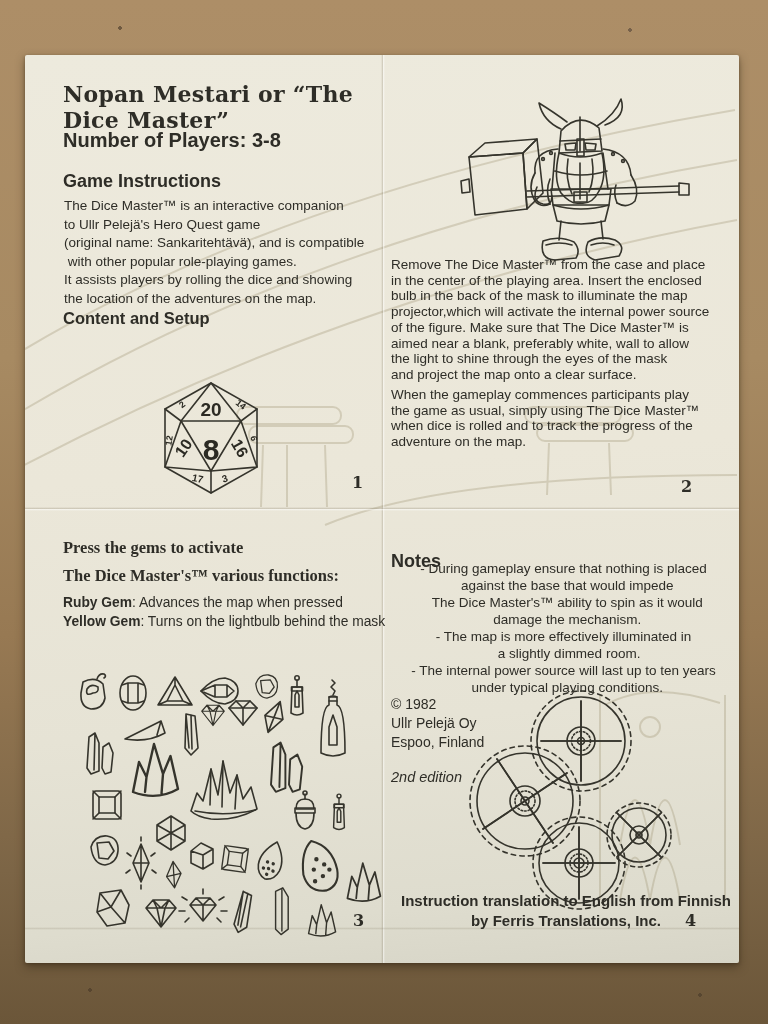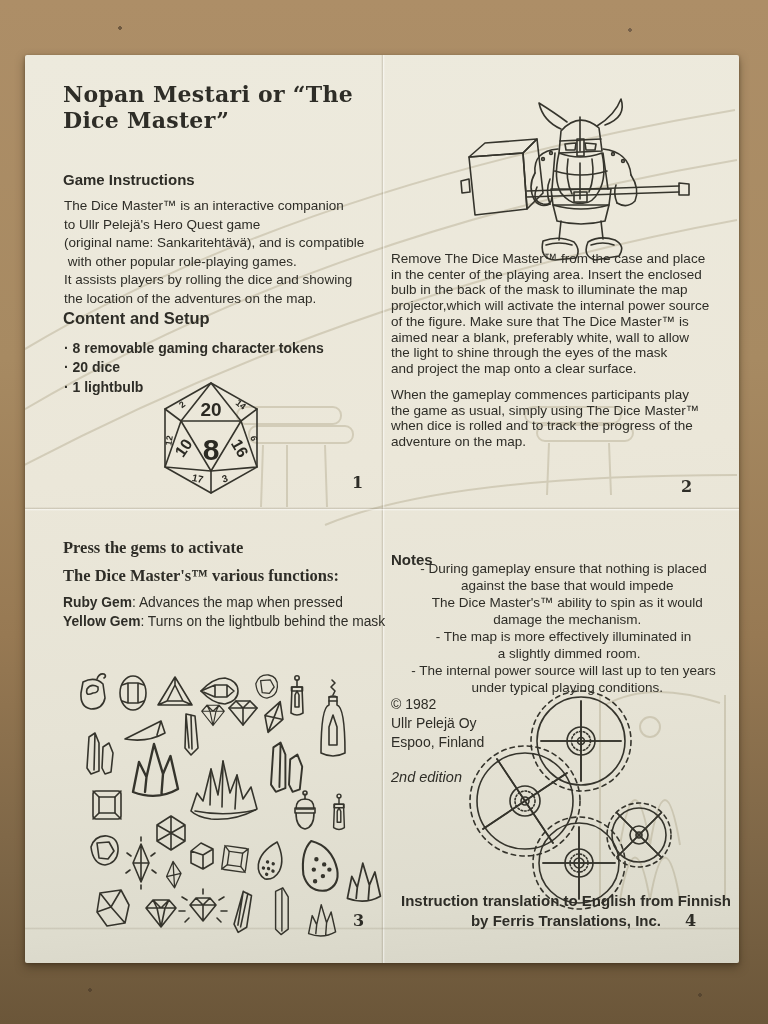--- a/index.html
+++ b/index.html
@@ -27,21 +27,21 @@
   .pre{white-space:pre-wrap;}
   .crease-v{position:absolute;top:0;left:356px;width:4px;height:100%;
     background:linear-gradient(90deg,transparent,rgba(125,115,92,0.28) 45%,rgba(255,255,255,0.5) 60%,transparent);}
   .crease-h{position:absolute;left:0;top:452px;width:100%;height:4px;
     background:linear-gradient(180deg,transparent,rgba(125,115,92,0.30) 45%,rgba(255,255,255,0.5) 62%,transparent);}
   .crease-h2{position:absolute;left:0;top:872px;width:100%;height:3px;
     background:linear-gradient(180deg,transparent,rgba(125,115,92,0.18) 50%,transparent);}
   .title{font-family:"DejaVu Serif",serif;font-weight:700;font-size:22px;letter-spacing:0.3px;}
   .h-big{font-weight:700;font-size:20px;}
   .h-med{font-weight:700;font-size:16.5px;}
-  .h-sm{font-weight:700;font-size:15px;}
+  .h-sm{font-weight:700;font-size:18px;}
   .body-txt{font-size:13.5px;line-height:18.6px;}
   .body-tight{font-size:13.5px;line-height:15.7px;}
   .body-notes{font-size:13.5px;line-height:17px;}
   .bullets{font-size:14px;line-height:19.4px;font-weight:700;}
   .gemhead{font-weight:700;font-size:16.5px;line-height:27.5px;}
   .gemline{font-size:13.8px;line-height:18.7px;}
   .pagenum{font-family:"DejaVu Serif",serif;font-size:16px;font-weight:700;}
   .copyright{font-size:14px;line-height:19px;}
   .edition{font-size:14.5px;font-style:italic;}
   .translation{font-weight:700;font-size:15px;line-height:20px;}
@@ -75,35 +75,33 @@
     <circle cx="625" cy="672" r="10" stroke-width="1.5"></circle>
     <path d="M580,650 Q625,625 695,648" stroke-width="1.5"></path>
   </svg>
 
   <div class="crease-v"></div>
   <div class="crease-h"></div>
   <div class="crease-h2"></div>
 
   <div class="abs z1 title" style="left:38px;top:26px;width:350px;">Nopan Mestari or “The Dice Master”</div>
 
+  <div class="abs z1 h-big" style="left:38px;top:74px;">Number of Players: 3-8</div>
 
   <div class="abs z1 h-sm" style="left:38px;top:116px;">Game Instructions</div>
 
   <div class="abs z1 body-txt pre" style="left:39px;top:142px;width:330px;">The Dice Master™ is an interactive companion
 to Ullr Pelejä's Hero Quest game
 (original name: Sankaritehtävä), and is compatible
  with other popular role-playing games.
 It assists players by rolling the dice and showing
 the location of the adventures on the map.</div>
 
   <div class="abs z1 h-med" style="left:38px;top:254px;">Content and Setup</div>
 
-  <div class="abs z1 bullets pre" style="left:39px;top:284px;">· 8 removable gaming character tokens
-· 20 dice
-· 1 lightbulb</div>
 
   <svg class="abs z1 ink d20" style="left:126px;top:324px;" width="120" height="120" viewBox="0 0 120 120">
     <g stroke-width="2.6">
       <polygon points="60,4 106,30 106,88 60,114 14,88 14,30"></polygon>
       <polygon points="30,42 90,42 60,92"></polygon>
       <path d="M60,4 L30,42 M60,4 L90,42 M14,30 L30,42 M106,30 L90,42
                M14,88 L30,42 M14,88 L60,92 M106,88 L90,42 M106,88 L60,92 M60,114 L60,92"></path>
     </g>
     <text x="60" y="37" font-size="19" text-anchor="middle">20</text>
     <text x="60" y="81" font-size="30" text-anchor="middle">8</text>
@@ -162,21 +160,21 @@
 
       <path d="M102,110 Q130,118 158,110 L154,126 Q130,132 106,126 Z"></path>
       <path d="M110,126 L108,145 M150,126 L152,144"></path>
 
       <path d="M92,146 Q88,164 104,165 L125,163 Q130,155 123,147 Q108,140 92,146 Z"></path>
       <path d="M137,147 Q131,161 144,165 L168,161 Q175,151 164,145 Q149,140 137,147 Z"></path>
       <path d="M95,150 Q108,146 121,150 M140,150 Q152,146 163,150" stroke-width="1.3"></path>
     </g>
   </svg>
 
-  <div class="abs z1 body-tight pre" style="left:366px;top:196px;width:340px;">Remove The Dice Master™ from the case and place
+  <div class="abs z1 body-tight pre" style="left:366px;top:202px;width:340px;">Remove The Dice Master™ from the case and place
 in the center of the playing area. Insert the enclosed
 bulb in the back of the mask to illuminate the map
 projector,which will activate the internal power source
 of the figure. Make sure that The Dice Master™ is
 aimed near a blank, preferably white, wall to allow
 the light to shine through the eyes of the mask
 and project the map onto a clear surface.</div>
 
   <div class="abs z1 body-tight pre" style="left:366px;top:332px;width:340px;">When the gameplay commences participants play
 the game as usual, simply using The Dice Master™

